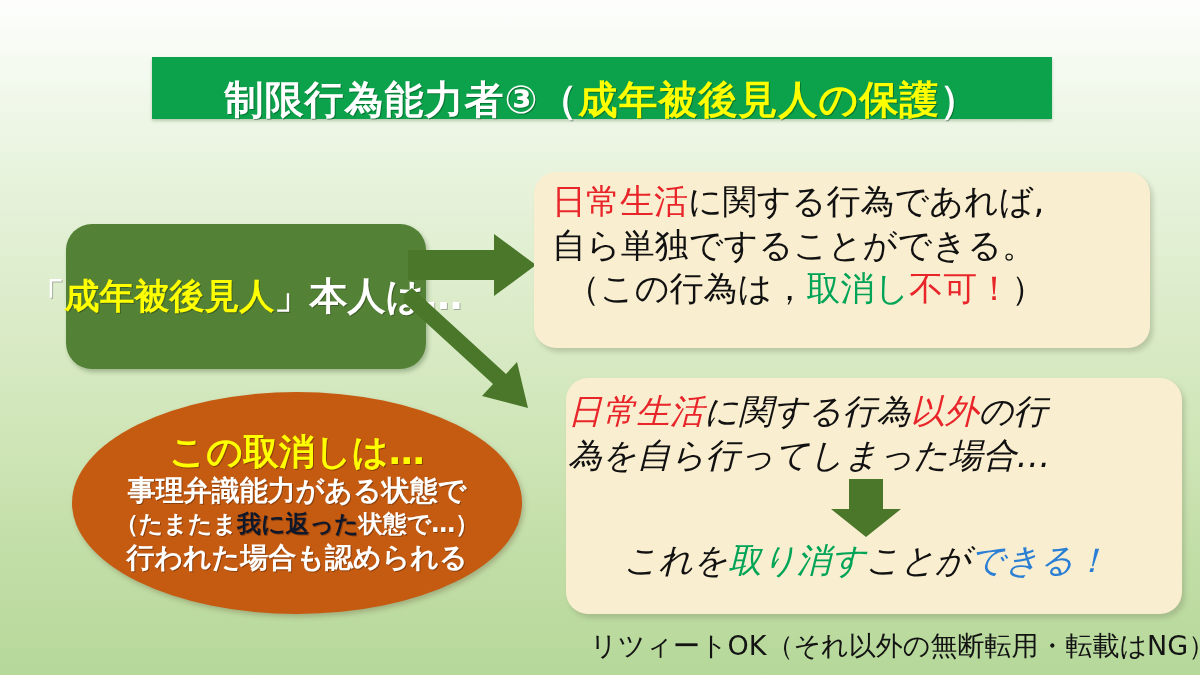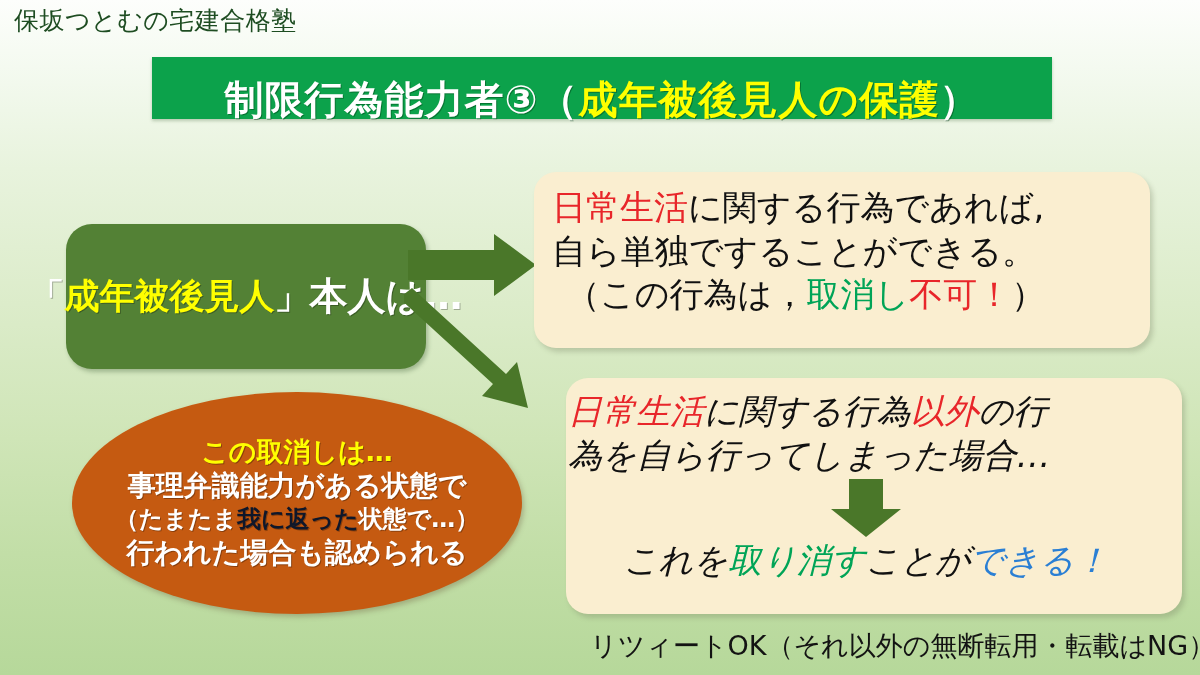--- a/index.html
+++ b/index.html
@@ -108,21 +108,21 @@
     height: 222px;
     background: #c55a11;
     border-radius: 50% / 50%;
     display: flex;
     flex-direction: column;
     align-items: center;
     justify-content: center;
     box-shadow: 2px 3px 5px rgba(110,90,60,0.35);
   }
   #cancel-oval .head {
-    font-size: 27px;
+    font-size: 36px;
     font-weight: bold;
     color: #ffff00;
     line-height: 1.2;
     margin-bottom: 0;
     white-space: nowrap;
     text-shadow: 1px 1px 0 rgba(0,0,0,0.3);
   }
   #cancel-oval .bl {
     font-size: 28px;
     font-weight: bold;
@@ -141,21 +141,21 @@
     position: absolute;
     background: #faeed0;
     border-radius: 22px;
     box-shadow: 3px 4px 5px rgba(120,130,100,0.33);
   }
   #daily-life-box {
     left: 534px;
     top: 172px;
     width: 616px;
     height: 176px;
-    padding: 14px 18px 0 18px;
+    padding: 8px 18px 0 18px;
     box-sizing: border-box;
   }
   #beyond-daily-box {
     left: 566px;
     top: 378px;
     width: 616px;
     height: 236px;
     padding: 12px 18px 0 2px;
     box-sizing: border-box;
     font-style: italic;
@@ -189,21 +189,20 @@
     color: #131313;
     line-height: 1.1;
     white-space: nowrap;
   }
 </style>
 </head>
 <body>
 
 <div id="slide">
 
-  <div id="header-title">保坂つとむの宅建合格塾</div>
 
   <div id="title-banner">
     <div class="t"><span class="tw">制限行為能力者③（</span><span class="ty">成年被後見人の保護</span><span class="tw">）</span></div>
   </div>
 
   <div id="actor-box">
     <div class="l1"><span class="tw">「</span><span class="ty">成年被後見人</span><span class="tw">」</span></div>
     <div class="l2">本人は…</div>
   </div>
 

